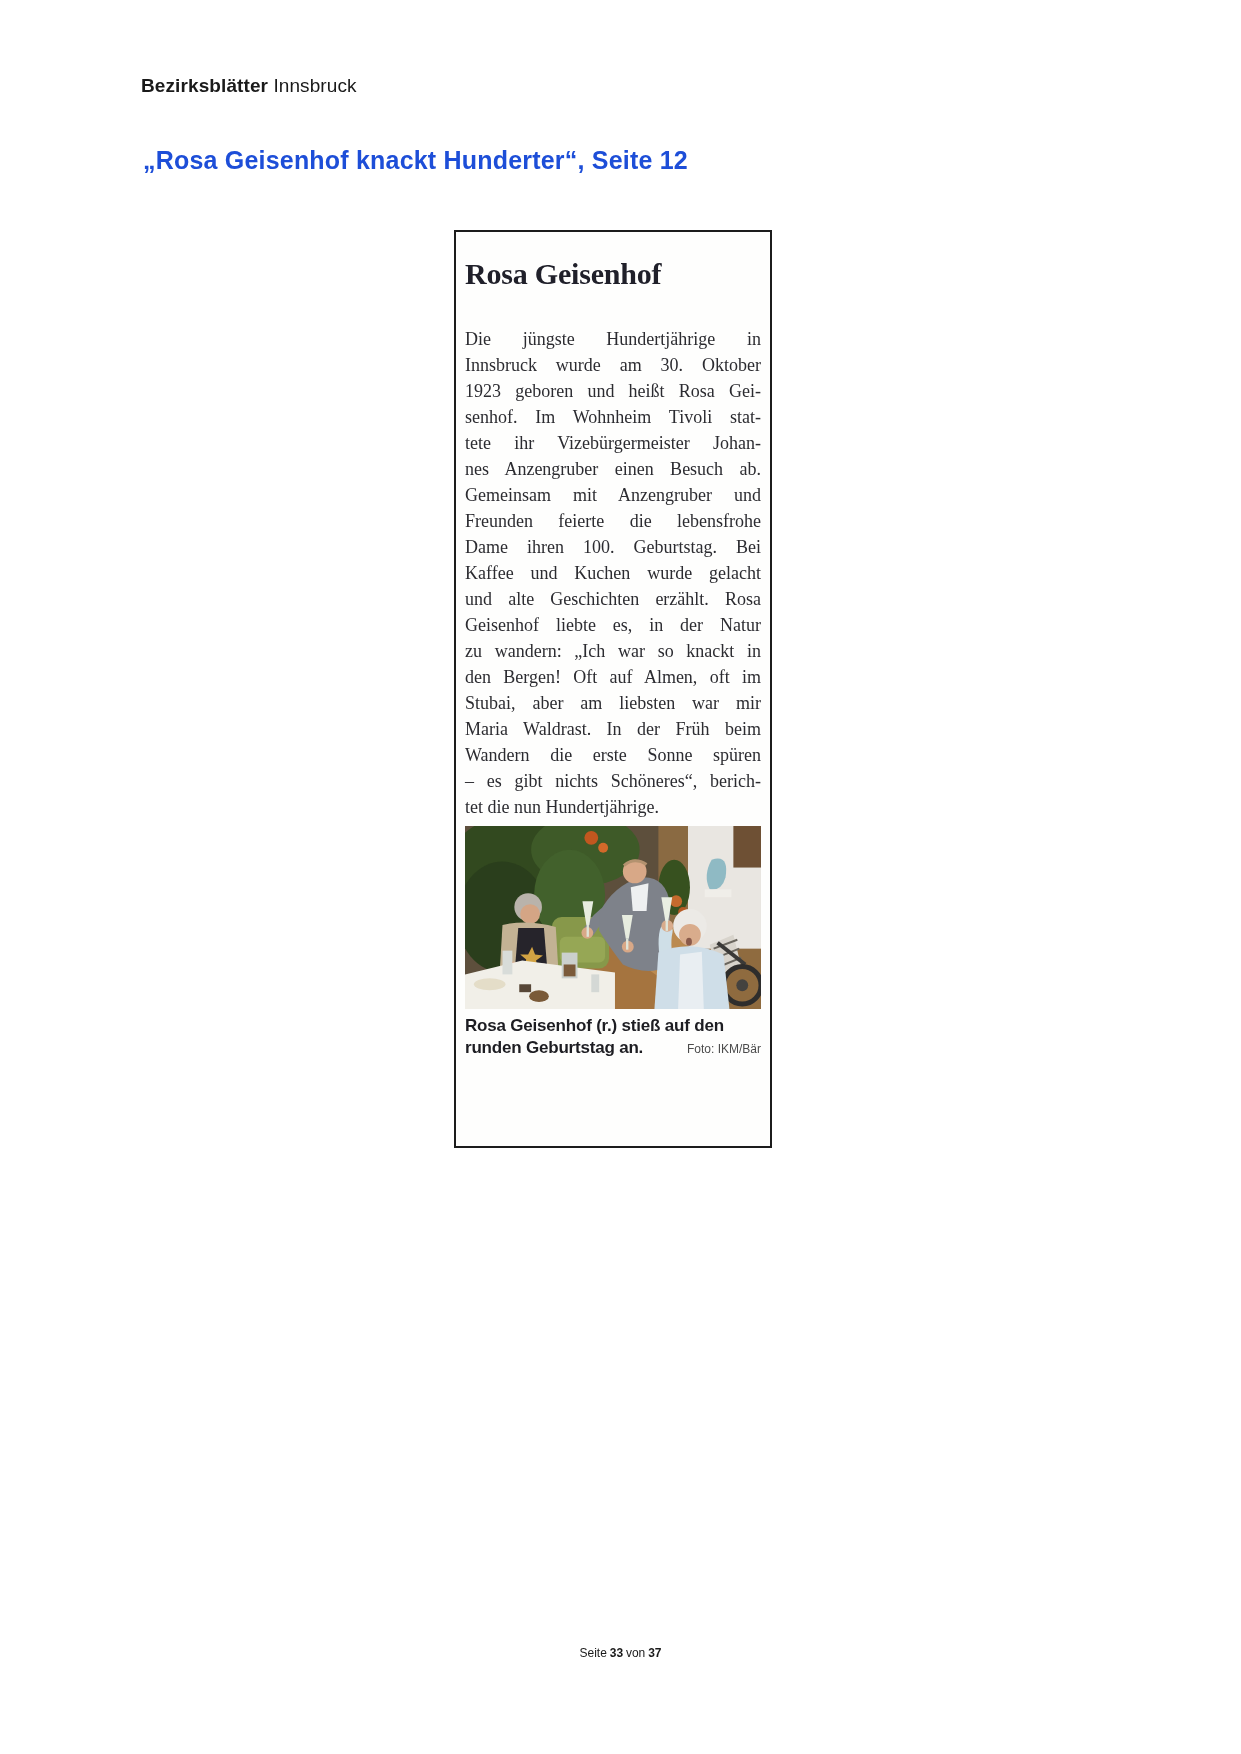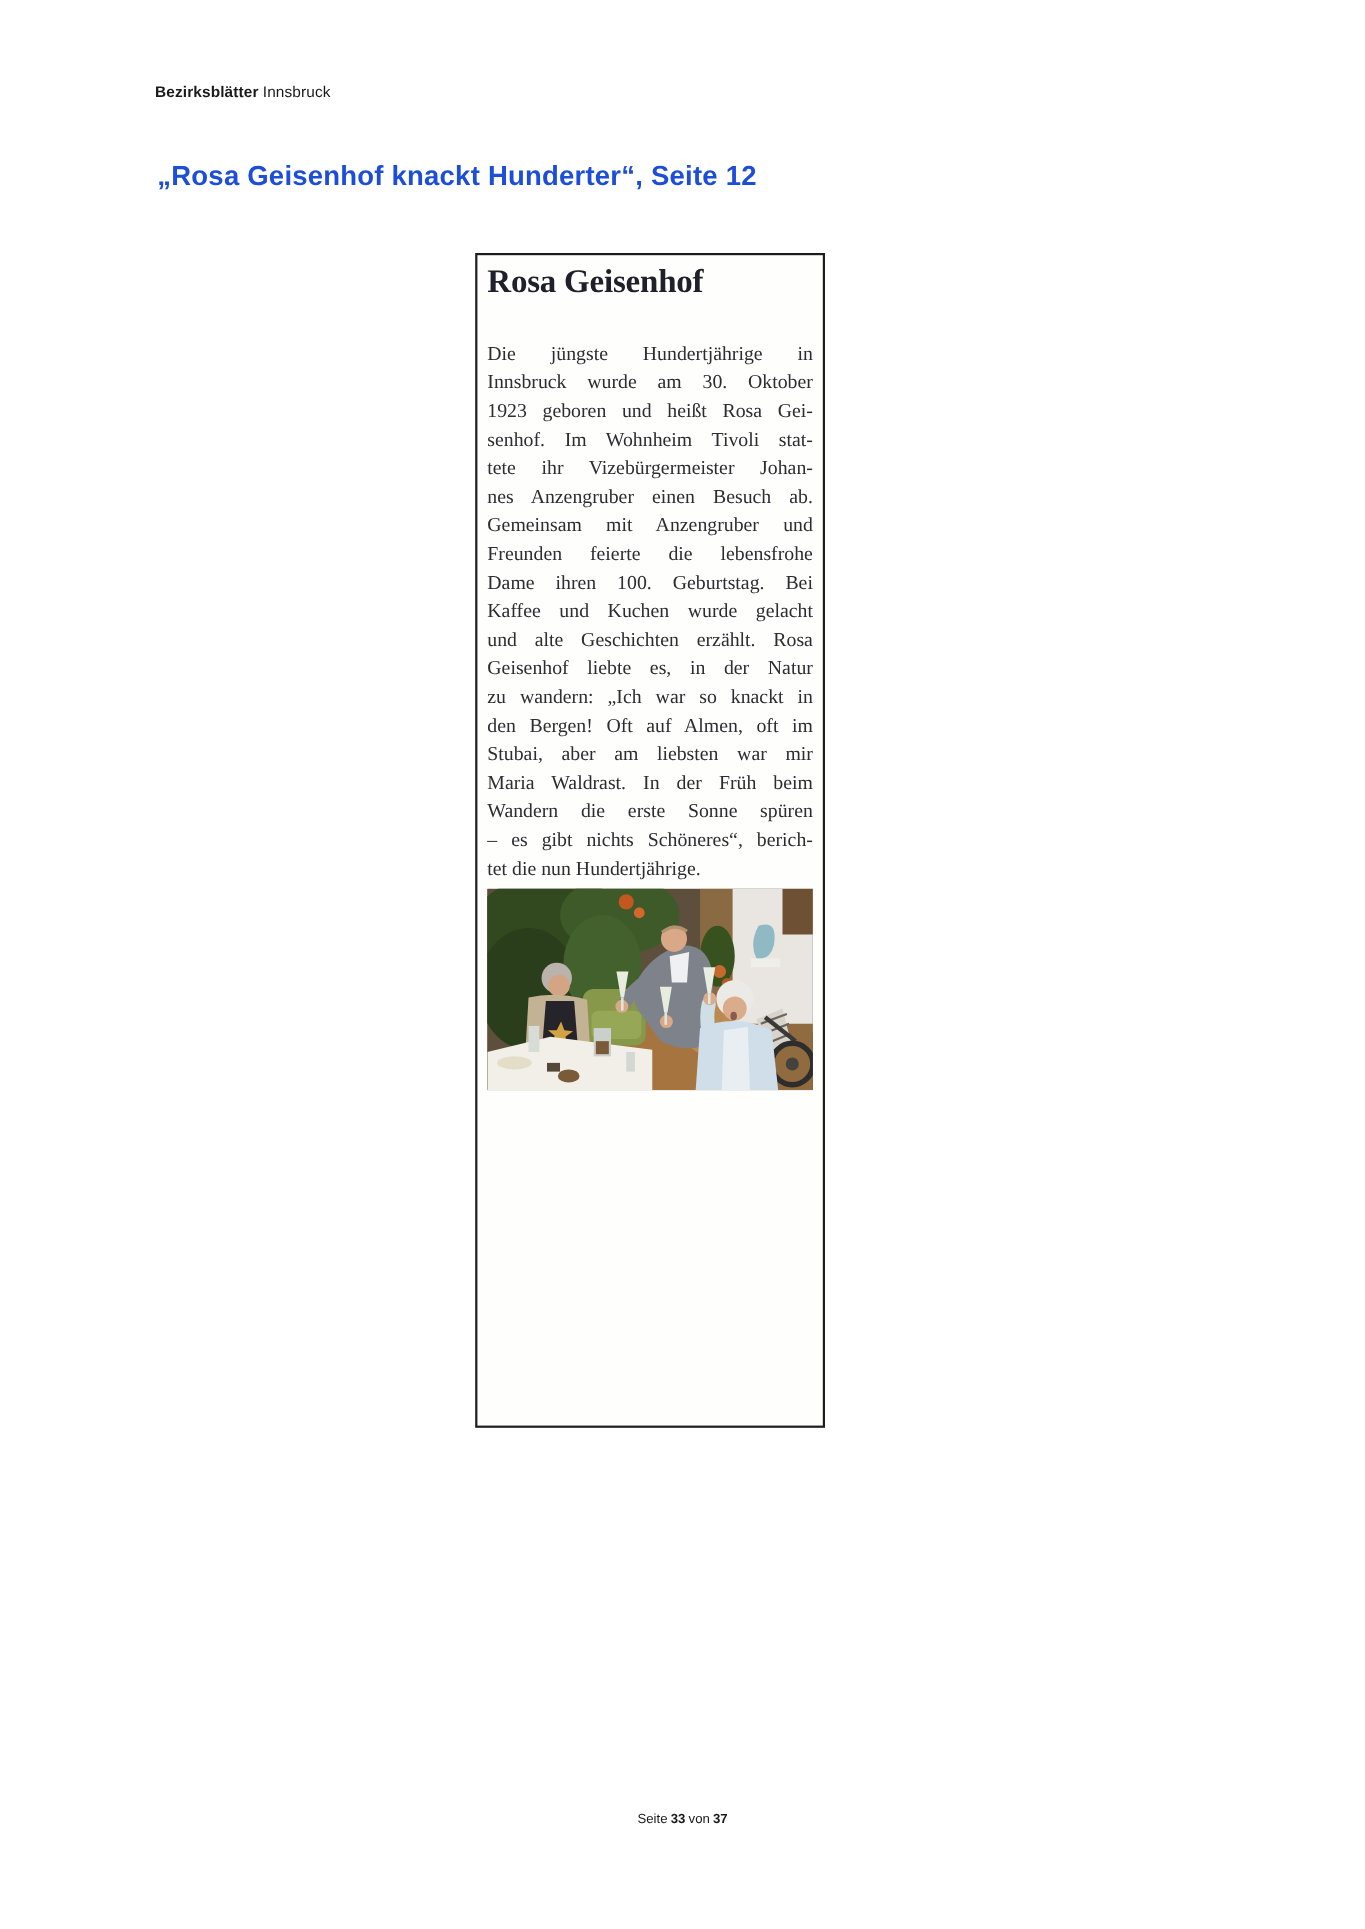--- a/index.html
+++ b/index.html
@@ -5,33 +5,33 @@
   html,body{margin:0;padding:0;background:#ffffff;}
   .page{
     position:relative;
     width:1241px;height:1754px;
     background:#ffffff;
     font-family:"Liberation Sans",sans-serif;
     overflow:hidden;
   }
   .doc-header{
     position:absolute;left:141px;top:75px;
-    font-size:14px;color:#1a1a1a;letter-spacing:.1px;
+    font-size:19px;color:#1a1a1a;letter-spacing:.1px;
   }
   .doc-header .brand{font-weight:bold;}
   .doc-header .edition{margin-left:.28em;}
   .doc-title{
     position:absolute;left:143px;top:146px;margin:0;
     font-size:25px;font-weight:bold;color:#1d4ed8;letter-spacing:.2px;
   }
   .clipping{
-    position:absolute;left:432px;top:230px;
-    width:318px;height:1068px;box-sizing:border-box;
+    position:absolute;left:454px;top:230px;
+    width:318px;height:918px;box-sizing:border-box;
     border:2px solid #1c1c1c;background:#fefefd;
-    padding:6px 9px;
+    padding:24px 9px;
     font-family:"Liberation Serif",serif;
   }
   .headline{
     margin:0;font-size:30px;font-weight:bold;line-height:36px;
     color:#20202a;letter-spacing:-.2px;
   }
   .headline .hl{display:block;}
   .article-body{
     margin-top:34px;
     font-size:18px;line-height:26px;color:#2c2c31;
@@ -183,20 +183,27 @@
         <rect x="38" y="126" width="10" height="24" fill="#d8dcd9"></rect>
         <rect x="98" y="128" width="16" height="26" fill="#cbd0cd"></rect>
         <rect x="100" y="140" width="12" height="12" fill="#7b5a3a"></rect>
         <ellipse cx="25" cy="160" rx="16" ry="6" fill="#e4ddc8"></ellipse>
         <ellipse cx="75" cy="172" rx="10" ry="6" fill="#7a5a38"></ellipse>
         <rect x="55" y="160" width="12" height="8" fill="#574737"></rect>
         <rect x="128" y="150" width="8" height="18" fill="#d4d8d5"></rect>
       </g>
     </svg>
 
+    <div class="caption">
+      <div class="cap-line">Rosa Geisenhof (r.) stieß auf den</div>
+      <div class="cap-row">
+        <span class="cap-line">runden Geburtstag an.</span>
+        <span class="credit">Foto: IKM/Bär</span>
+      </div>
+    </div>
 
   </div>
 
   <div class="doc-footer">
     <span>Seite</span><span class="b">33</span><span>von</span><span class="b">37</span>
   </div>
 
 </div>
 
 </body></html>

